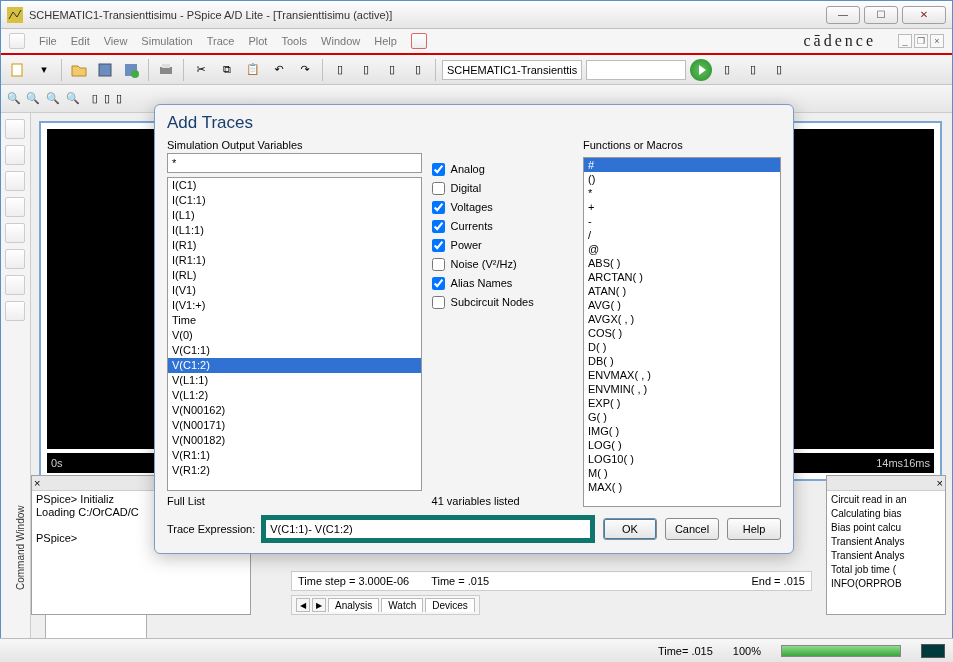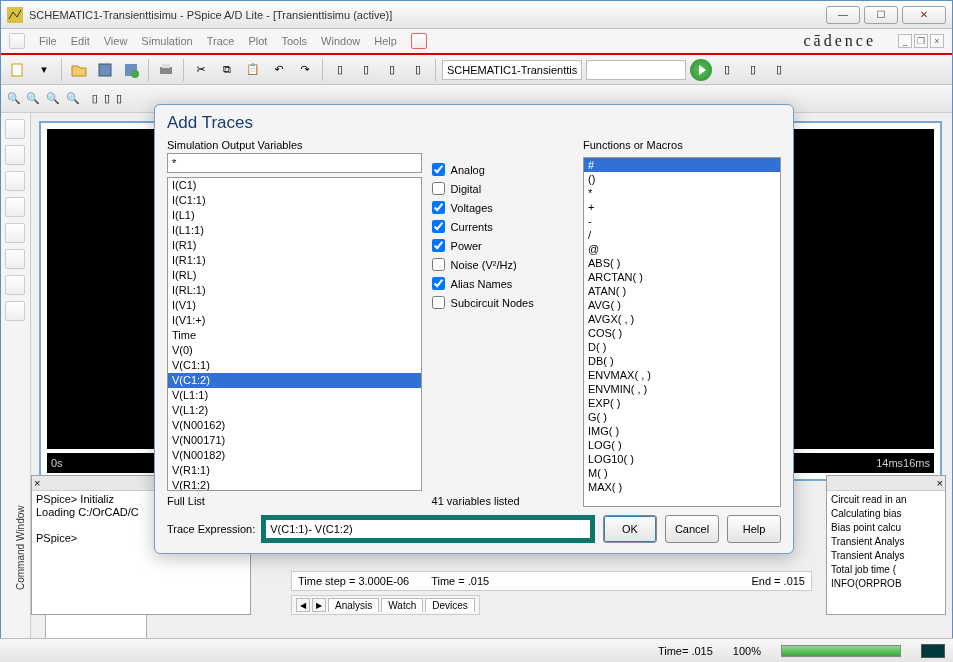--- a/index.html
+++ b/index.html
@@ -65,32 +65,32 @@
 .dialog h3 { font-size:17px; font-weight:normal; color:#1a3e6e; margin-bottom:6px;}
 .dlg-body { flex:1; display:flex; gap:10px; overflow:hidden;}
 .col-left{flex:1.8;display:flex;flex-direction:column;}
 .col-mid{flex:1;display:flex;flex-direction:column;gap:6px;padding-top:24px;}
 .col-right{flex:1.4;display:flex;flex-direction:column;}
 .lbl{font-size:11px;margin-bottom:2px;}
 .txtin{width:100%;height:20px;border:1px solid #999;padding:0 4px;background:#fff;}
 .listbox{flex:1;border:1px solid #999;background:#fff;overflow-y:auto;margin-top:4px;}
 .listbox div{padding:0 4px;height:15px;line-height:15px;white-space:nowrap;}
 .listbox div.sel{background:#2f72d4;color:#fff;}
-.chk{display:flex;align-items:center;gap:6px;font-size:11px;}
+.chk{display:flex;gap:6px;font-size:11px;}
 .chk input{width:13px;height:13px;}
 .varcount{margin-top:auto;padding-top:8px;font-size:11px;}
 .full{font-size:11px;margin-top:4px;}
 .selbox{width:100%;height:20px;border:1px solid #888;background:linear-gradient(#fff,#eee);padding:0 4px;}
 .fnlist{flex:1;border:1px solid #999;background:#fff;overflow-y:auto;margin-top:4px;}
 .fnlist div{padding:0 4px;height:14px;line-height:14px;}
 .fnlist div.sel{background:#2f72d4;color:#fff;}
 .dlg-foot{display:flex;align-items:center;margin-top:8px;gap:8px;}
 .dlg-foot .te{flex:1;display:flex;align-items:center;gap:6px;}
 .dlg-foot .te input{flex:1;height:15px;border:5px solid #0f766e;padding:9px 4px;background:#fff;}
-.btn{min-width:54px;height:28px;border:1px solid #8a8a8a;background:linear-gradient(#fdfdfd,#e4e4e4);border-radius:3px;}
+.btn{min-width:54px;height:22px;border:1px solid #8a8a8a;background:linear-gradient(#fdfdfd,#e4e4e4);border-radius:3px;}
 .btn.primary{box-shadow:0 0 0 1px #3c7fb1 inset;}
 ::-webkit-scrollbar{width:14px;}
 ::-webkit-scrollbar-thumb{background:#c9c9c9;border:1px solid #aaa;}
 ::-webkit-scrollbar-track{background:#efefef;}
 </style>
 </head>
 <body>
 
 <div class="outer-window">
   <div class="outer-title">
@@ -273,21 +273,20 @@
       <div class="lbl">Simulation Output Variables</div>
       <input class="txtin" value="*" style="">
       <div class="listbox" id="varlist">
           <div>I(C1)</div>
           <div>I(C1:1)</div>
           <div>I(L1)</div>
           <div>I(L1:1)</div>
           <div>I(R1)</div>
           <div>I(R1:1)</div>
           <div>I(RL)</div>
-          <div>I(RL:1)</div>
           <div>I(V1)</div>
           <div>I(V1:+)</div>
           <div>Time</div>
           <div>V(0)</div>
           <div>V(C1:1)</div>
           <div class="sel">V(C1:2)</div>
           <div>V(L1:1)</div>
           <div>V(L1:2)</div>
           <div>V(N00162)</div>
           <div>V(N00171)</div>

